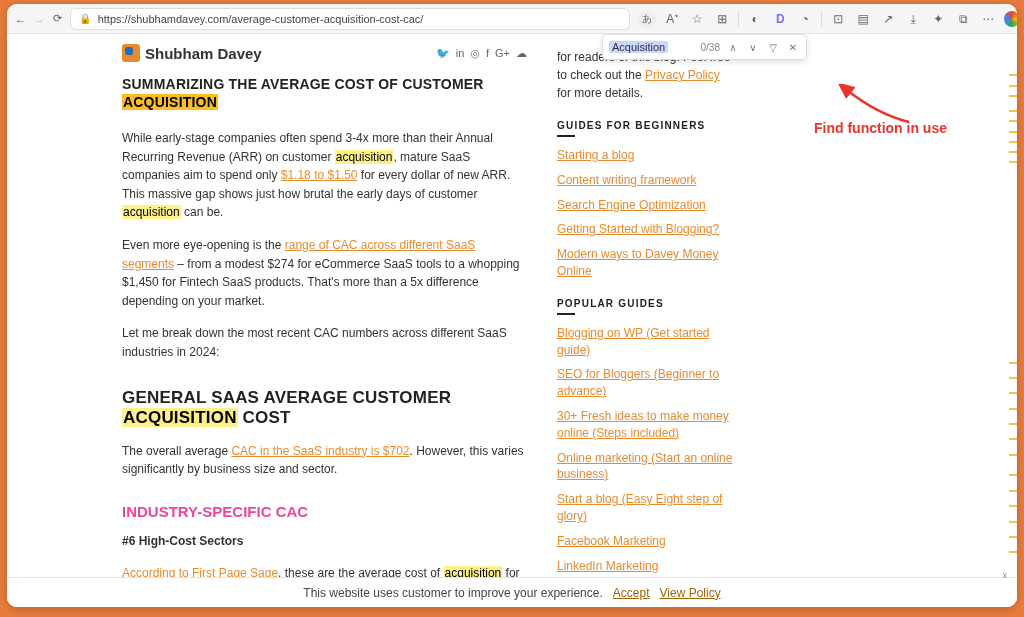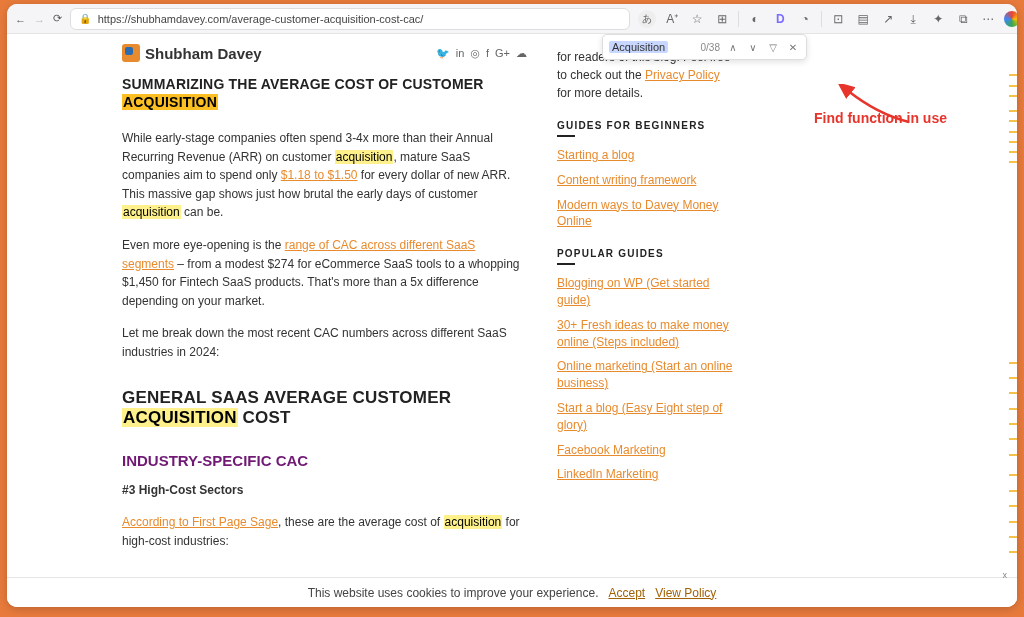--- a/index.html
+++ b/index.html
@@ -19,38 +19,38 @@
   .page-inner { width: 790px; margin: 0 auto; display:flex; gap: 30px; }
   .main-col { width: 405px; }
   .side-col { width: 180px; flex-shrink:0; font-size:12px; }
   .site-header { display:flex; align-items:center; gap:10px; margin-bottom:14px; }
   .logo { display:flex; align-items:center; gap:5px; font-size:15px; font-weight:600; color:#333; }
   .logo-icon { width:18px; height:18px; background:#e88b2e; border-radius:3px; position:relative; }
   .logo-icon::before { content:""; position:absolute; width:8px; height:8px; background:#2b6cb0; left:3px; top:3px; border-radius:2px; }
   .social { margin-left:auto; display:flex; gap:6px; font-size:11px; color:#666; }
   h1.sec-title { font-size:14px; font-weight:800; color:#222; line-height:1.25; margin: 10px 0 18px 0; letter-spacing:0.2px; }
   h2.sec-title { font-size:17px; font-weight:700; color:#222; margin: 26px 0 14px 0; letter-spacing:0.2px; }
-  h3.sec-title { font-size:15px; font-weight:800; color:#701a75; margin: 24px 0 12px 0; }
+  h3.sec-title { font-size:15px; font-weight:800; color:#ec4899; margin: 24px 0 12px 0; }
   .body-text { font-size:12px; color:#333; line-height:1.55; margin-bottom:14px; }
   .body-text b { font-weight:700; }
   mark { background:#fef08a; padding:0 1px; }
   mark.active { background:#fbbf24; }
   a.inline { color:#e88b2e; text-decoration:underline; }
   .side-heading { font-size:10px; font-weight:800; letter-spacing:1.2px; color:#222; margin: 18px 0 4px 0; }
   .side-rule { width:18px; height:2px; background:#222; margin-bottom:10px; }
   .side-list { list-style:none; }
   .side-list li { margin-bottom:8px; }
   .side-list a { color:#e88b2e; text-decoration:underline; font-size:12px; line-height:1.4; }
   .side-text { font-size:12px; color:#333; line-height:1.5; }
   .find-bar { position:absolute; top:0px; right:210px; width:205px; height:26px; background:#fff; border:1px solid #ddd; border-radius:5px; box-shadow:0 2px 6px rgba(0,0,0,0.12); display:flex; align-items:center; padding:0 6px; gap:6px; z-index:20; }
   .find-term { background:#c7d7ff; padding:0 3px; border-radius:2px; font-size:11px; color:#333; }
   .find-count { margin-left:auto; font-size:10px; color:#888; }
   .find-btn { width:14px; height:14px; display:flex; align-items:center; justify-content:center; cursor:pointer; color:#777; font-size:10px; }
   .annotation-arrow { position:absolute; top:50px; right:100px; z-index:15; pointer-events:none; }
-  .annotation-text { position:absolute; top:76px; right:70px; color:#e7352c; font-weight:700; font-size:14px; z-index:15; }
+  .annotation-text { position:absolute; top:86px; right:70px; color:#e7352c; font-weight:700; font-size:14px; z-index:15; }
   .cookie-bar { position:absolute; left:0; right:0; bottom:0; height:30px; background:#fff; border-top:1px solid #e5e5e5; display:flex; align-items:center; justify-content:center; gap:10px; font-size:12px; color:#444; z-index:30; }
   .cookie-bar a { color:#a16207; text-decoration:underline; cursor:pointer; }
   .cookie-x { position:absolute; right:10px; top:-8px; font-size:9px; color:#888; cursor:pointer; }
   .tick-marks { position:absolute; right:0; top:30px; bottom:30px; width:10px; z-index:25; }
   .tick { position:absolute; right:0; width:8px; height:2px; background:#f4c24a; }
   
   .page::-webkit-scrollbar { width:0; }
 </style>
 </head>
 <body>
@@ -162,60 +162,66 @@
           <p class="body-text">
             <span>Even more eye-opening is the </span><a class="inline">range of CAC across different SaaS segments</a><span> – from a modest $274 for eCommerce SaaS tools to a whopping $1,450 for Fintech SaaS products. That's more than a 5x difference depending on your market.</span>
           </p>
 
           <p class="body-text">Let me break down the most recent CAC numbers across different SaaS industries in 2024:</p>
 
           <h2 class="sec-title">
             <span>GENERAL SAAS AVERAGE CUSTOMER </span><mark>ACQUISITION</mark><span> COST</span>
           </h2>
 
+          <p class="body-text">
+            <span>The overall average </span><a class="inline">CAC in the SaaS industry is $702</a><span>. However, this varies significantly by business size and sector.</span>
+          </p>
 
           <h3 class="sec-title">INDUSTRY-SPECIFIC CAC</h3>
 
-          <p class="body-text"><b>#3 High-Cost Sectors</b></p>
+          <p class="body-text"><b>#6 High-Cost Sectors</b></p>
 
           <p class="body-text">
             <a class="inline">According to First Page Sage</a><span>, these are the average cost of </span><mark>acquisition</mark><span> for high-cost industries:</span>
           </p>
 
         </div>
 
         <div class="side-col">
           <p class="side-text" style="margin-top:4px">
             <span>for readers of this blog. Feel free to check out the </span><a class="inline">Privacy Policy</a><span> for more details.</span>
           </p>
 
           <div class="side-heading">GUIDES FOR BEGINNERS</div>
           <div class="side-rule"></div>
           <ul class="side-list">
             <li><a>Starting a blog</a></li>
             <li><a>Content writing framework</a></li>
+            <li><a>Search Engine Optimization</a></li>
+            <li><a>Getting Started with Blogging?</a></li>
             <li><a>Modern ways to Davey Money Online</a></li>
           </ul>
 
           <div class="side-heading">POPULAR GUIDES</div>
           <div class="side-rule"></div>
           <ul class="side-list">
             <li><a>Blogging on WP (Get started guide)</a></li>
+            <li><a>SEO for Bloggers (Beginner to advance)</a></li>
             <li><a>30+ Fresh ideas to make money online (Steps included)</a></li>
             <li><a>Online marketing (Start an online business)</a></li>
             <li><a>Start a blog (Easy Eight step of glory)</a></li>
             <li><a>Facebook Marketing</a></li>
             <li><a>LinkedIn Marketing</a></li>
 
           </ul>
         </div>
       </div>
     </div>
 
     <div class="cookie-bar">
-      <span>This website uses cookies to improve your experience.</span>
+      <span>This website uses customer to improve your experience.</span>
       <a>Accept</a>
       <a>View Policy</a>
       <span class="cookie-x">x</span>
     </div>
 
   </div>
 </div>
 
 </body></html>

